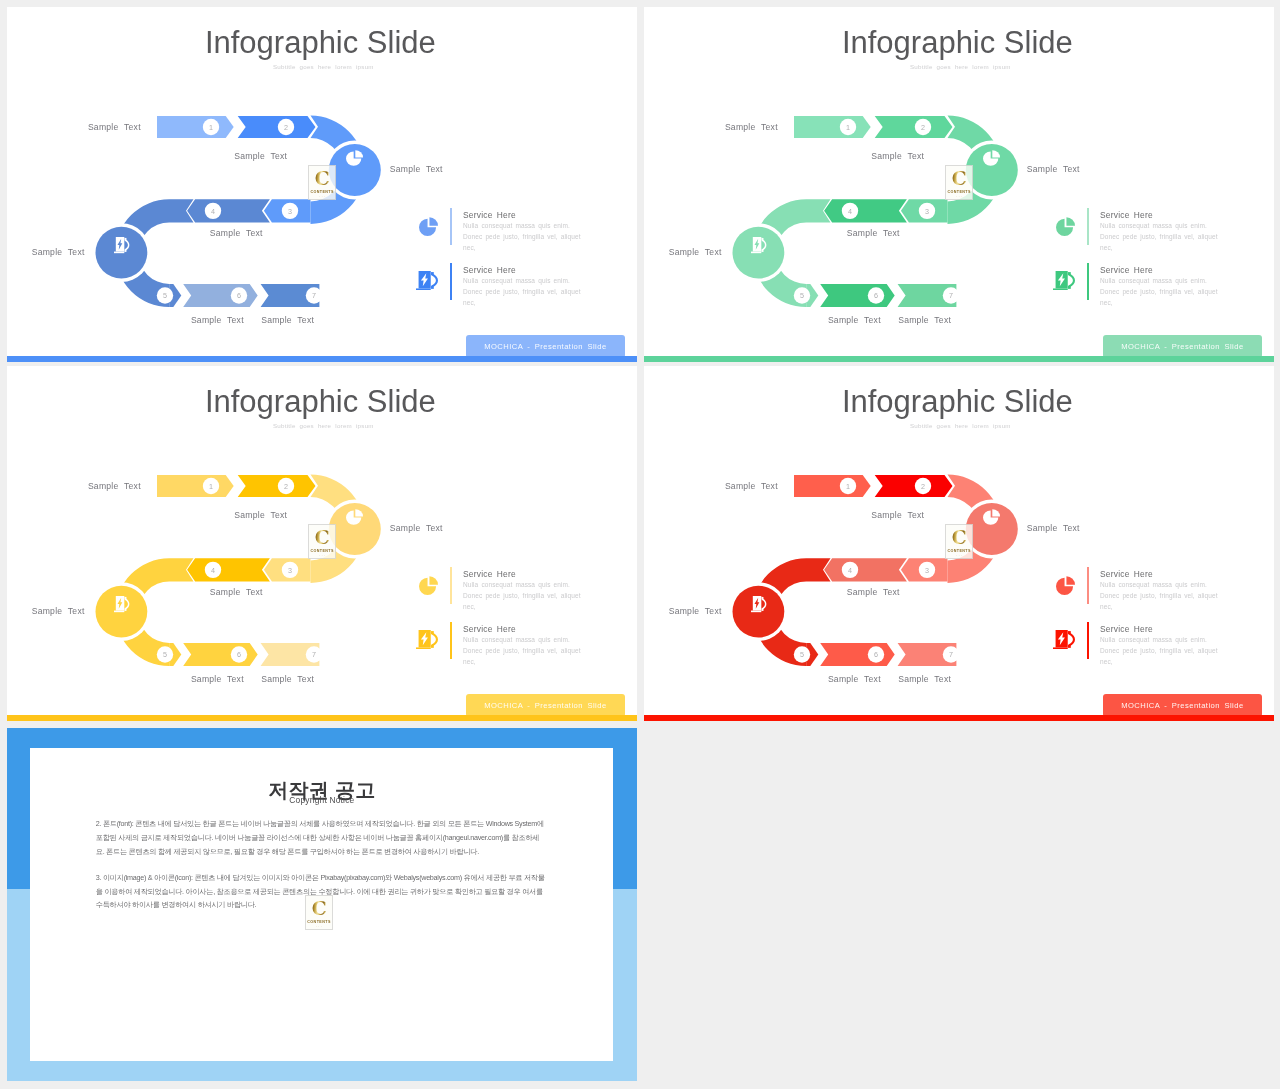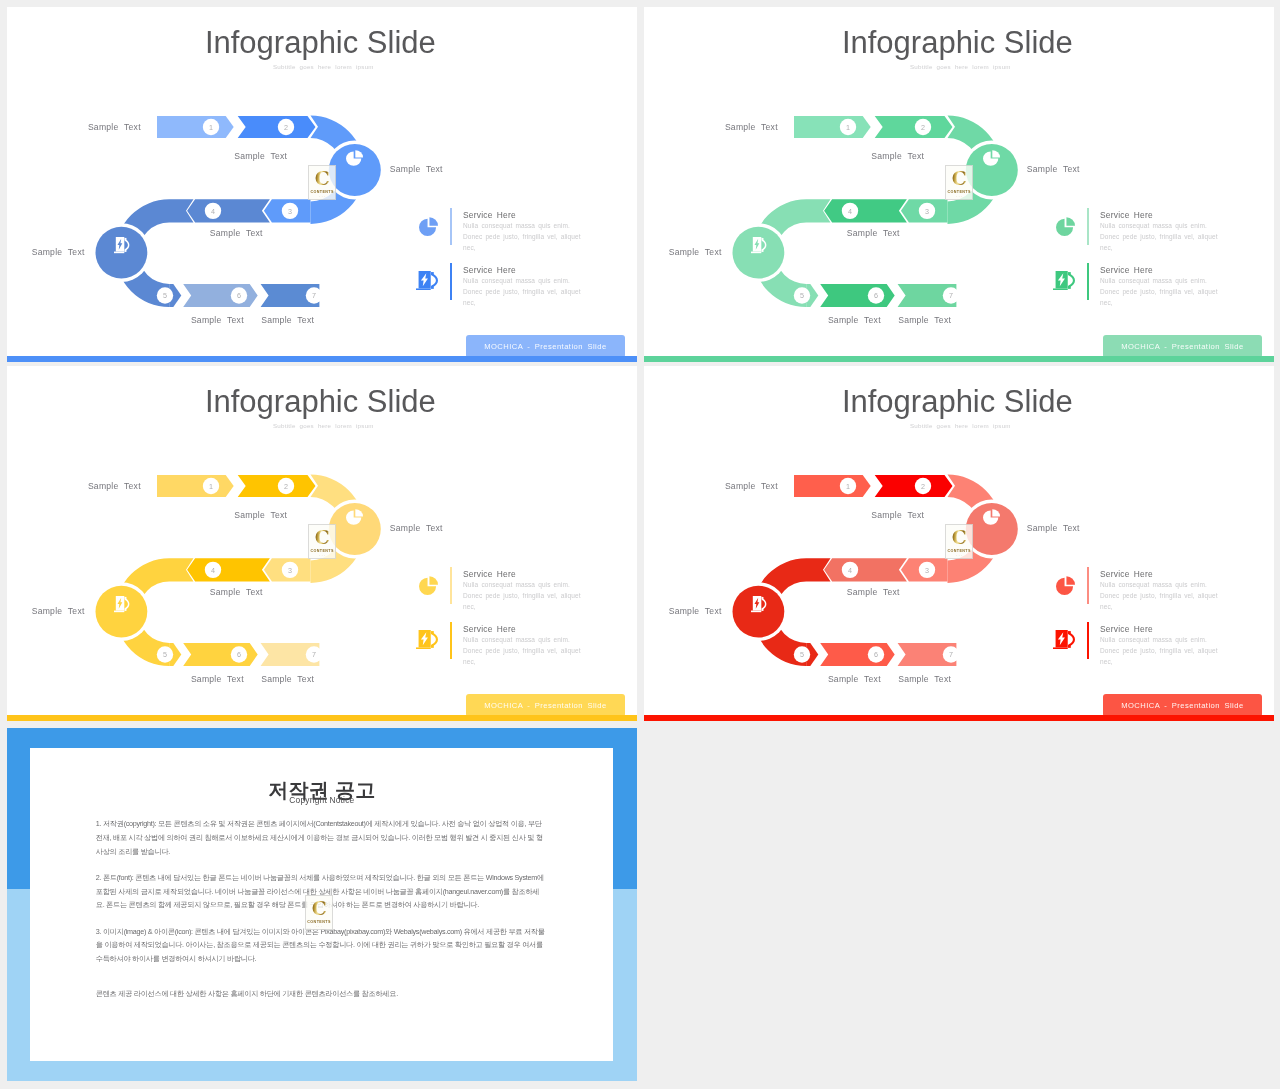--- a/index.html
+++ b/index.html
@@ -440,24 +440,22 @@
       </div>
       <div class="badge" style="left: 458.6px; top: 327.4px; width: 159.6px; height: 23px; background: rgb(252, 85, 68); border-radius: 3px; color: rgba(255, 255, 255, 0.93);">MOCHICA  -  Presentation  Slide</div>
       <div class="bottombar" style="left: 0px; bottom: 0px; height: 6px; background: rgb(252, 19, 0);"></div>
     </div>
     <div class="slide" style="left: 6.9px; top: 727.8px; width: 630px; height: 353.6px; background: rgb(61, 154, 232);">
       <div style="position: absolute; inset: 0px; background: linear-gradient(rgb(61, 154, 232) 0px, rgb(61, 154, 232) 161px, rgb(159, 211, 245) 161px, rgb(159, 211, 245) 100%);"></div>
       <div class="notice" style="left: 23.4px; top: 19.9px; width: 583.2px; height: 313.6px;">
         <div class="notice-h1" style="position: absolute; left: 0px; right: 0px; top: 29.6px;">저작권 공고</div>
         <div class="notice-h2" style="position: absolute; left: 0px; right: 0px; top: 47.3px;">Copyright Notice</div>
         <div style="position: absolute; left: 65.5px; width: 449px; top: 69.4px;">
-          <div class="notice-p" style="margin-bottom: 12.5px;">1. 저작권(copyright): 모든 콘텐츠의 소유 및 저작권은 콘텐츠 페이지에서(Contentstakeout)에 제작시에게 있습니다. 사전 승낙 없이 상업적 이용, 무단전재, 배포 시각 상법에 의하여 권리 침해로서 이보하세요 제산시에게 이용하는 경보 금시되어 있습니다. 이러한 모범 행위 발견 시 중지된 신사 및 형사상의 조리를 받습니다.</div>
           <div class="notice-p" style="margin-bottom: 12.5px;">2. 폰트(font): 콘텐츠 내에 담서있는 한글 폰트는 네이버 나눔글꼴의 서체를 사용하였으며 제작되었습니다. 한글 외의 모든 폰트는 Windows System에 포함된 사제의 금지로 제작되었습니다. 네이버 나눔글꼴 라이선스에 대한 상세한 사항은 네이버 나눔글꼴 홈페이지(hangeul.naver.com)를 참조하세요. 폰트는 콘텐츠의 함께 제공되지 않으므로, 필요할 경우 해당 폰트를 구입하셔야 하는 폰트로 변경하여 사용하시기 바랍니다.</div>
           <div class="notice-p" style="margin-bottom: 21px;">3. 이미지(image) &amp; 아이콘(icon): 콘텐츠 내에 담겨있는 이미지와 아이콘은 Pixabay(pixabay.com)와 Webalys(webalys.com) 유에서 제공한 무료 저작물을 이용하여 제작되었습니다. 아이사는, 참조용으로 제공되는 콘텐츠의는 수정합니다. 이에 대한 권리는 귀하가 맞으로 확인하고 필요할 경우 여서를 수득하셔야 하이사를 변경하여시 하셔시기 바랍니다.</div>
-          <div class="notice-p" style="margin-bottom: 12.5px;">콘텐츠 제공 라이선스에 대한 상세한 사항은 홈페이지 하단에 기재한 콘텐츠라이선스를 참조하세요.</div>
         </div>
         <div class="wm" style="left: 274.5px; top: 147px; width: 28.5px; height: 35px; border: 0.5px solid rgba(150, 150, 150, 0.32); background: rgba(253, 252, 248, 0.8); display: flex; flex-direction: column; align-items: center; justify-content: flex-start; padding-top: 3.5px; box-sizing: border-box;">
           <div style="font-family: &quot;DejaVu Serif&quot;, serif; font-weight: 700; font-size: 18.2px; transform: scaleX(1.04); line-height: 1.06; background: linear-gradient(95deg, rgb(92, 62, 11) 0%, rgb(142, 106, 21) 12%, rgb(216, 187, 92) 30%, rgb(243, 230, 168) 44%, rgb(197, 160, 50) 58%, rgb(124, 90, 18) 74%, rgb(224, 198, 103) 90%, rgb(109, 76, 16) 100%) text; color: transparent;">C</div>
           <div style="font-size: 3.675px; font-weight: 700; letter-spacing: 0.42px; color: rgb(138, 106, 34); margin-top: 1.4px;">CONTENTS</div>
           <div style="font-size: 2.1px; color: rgb(193, 167, 99); letter-spacing: 0.4px; margin-top: 0.7px;">・・・</div>
         </div>
       </div>
     </div>
   </div>
 

